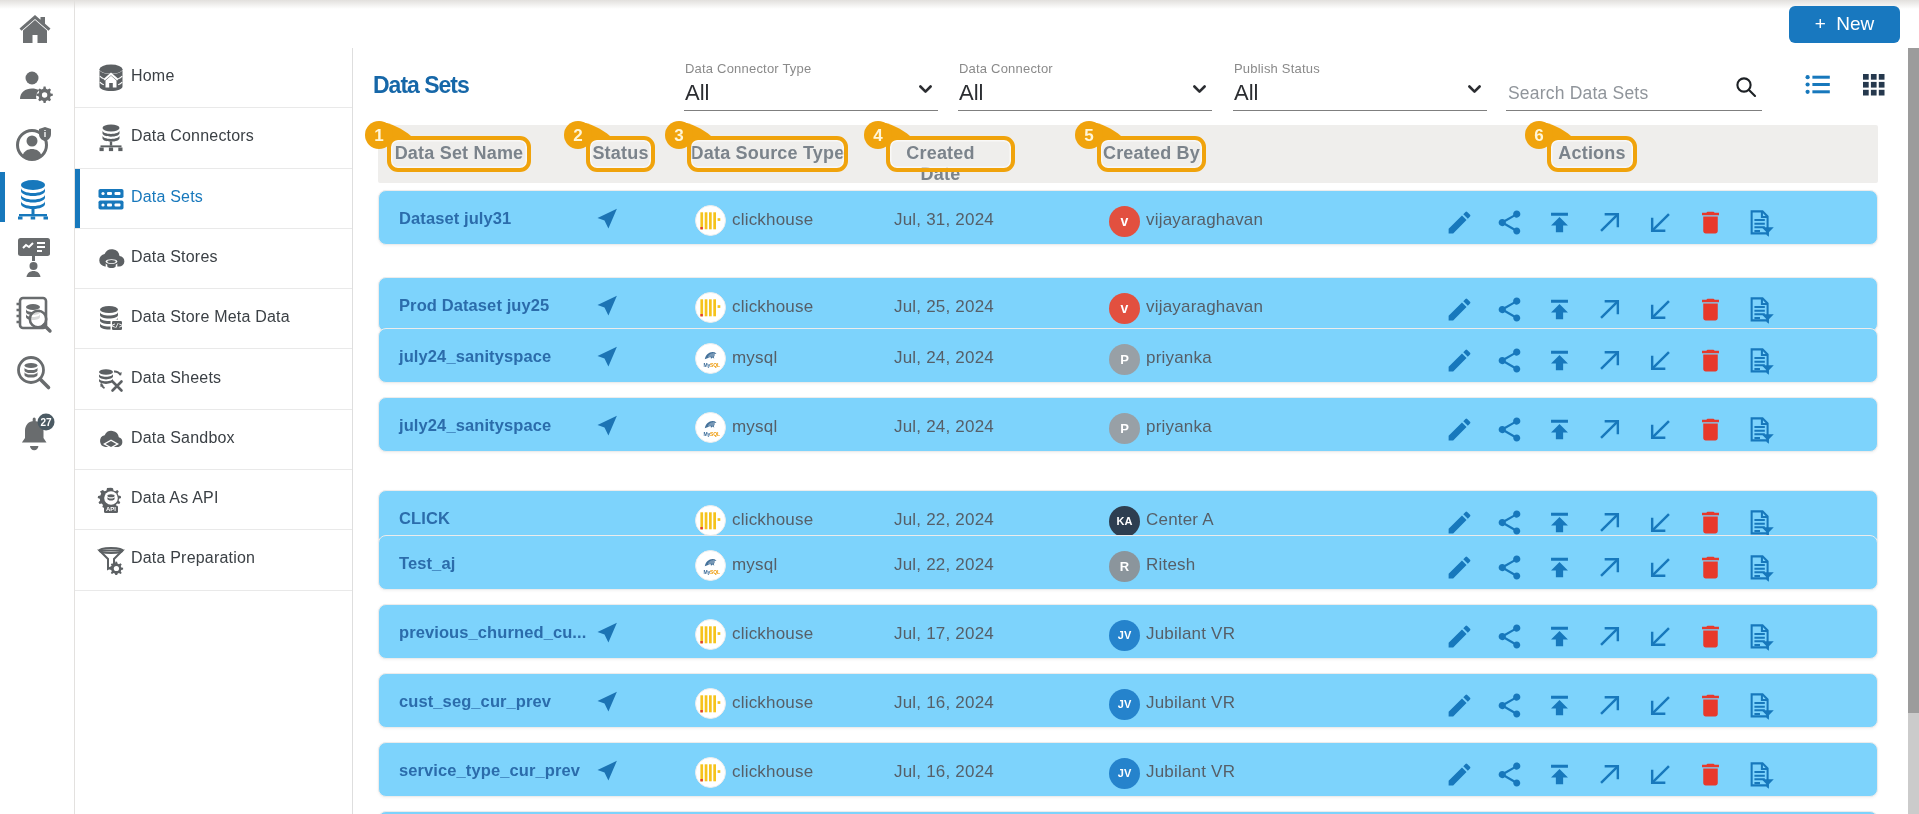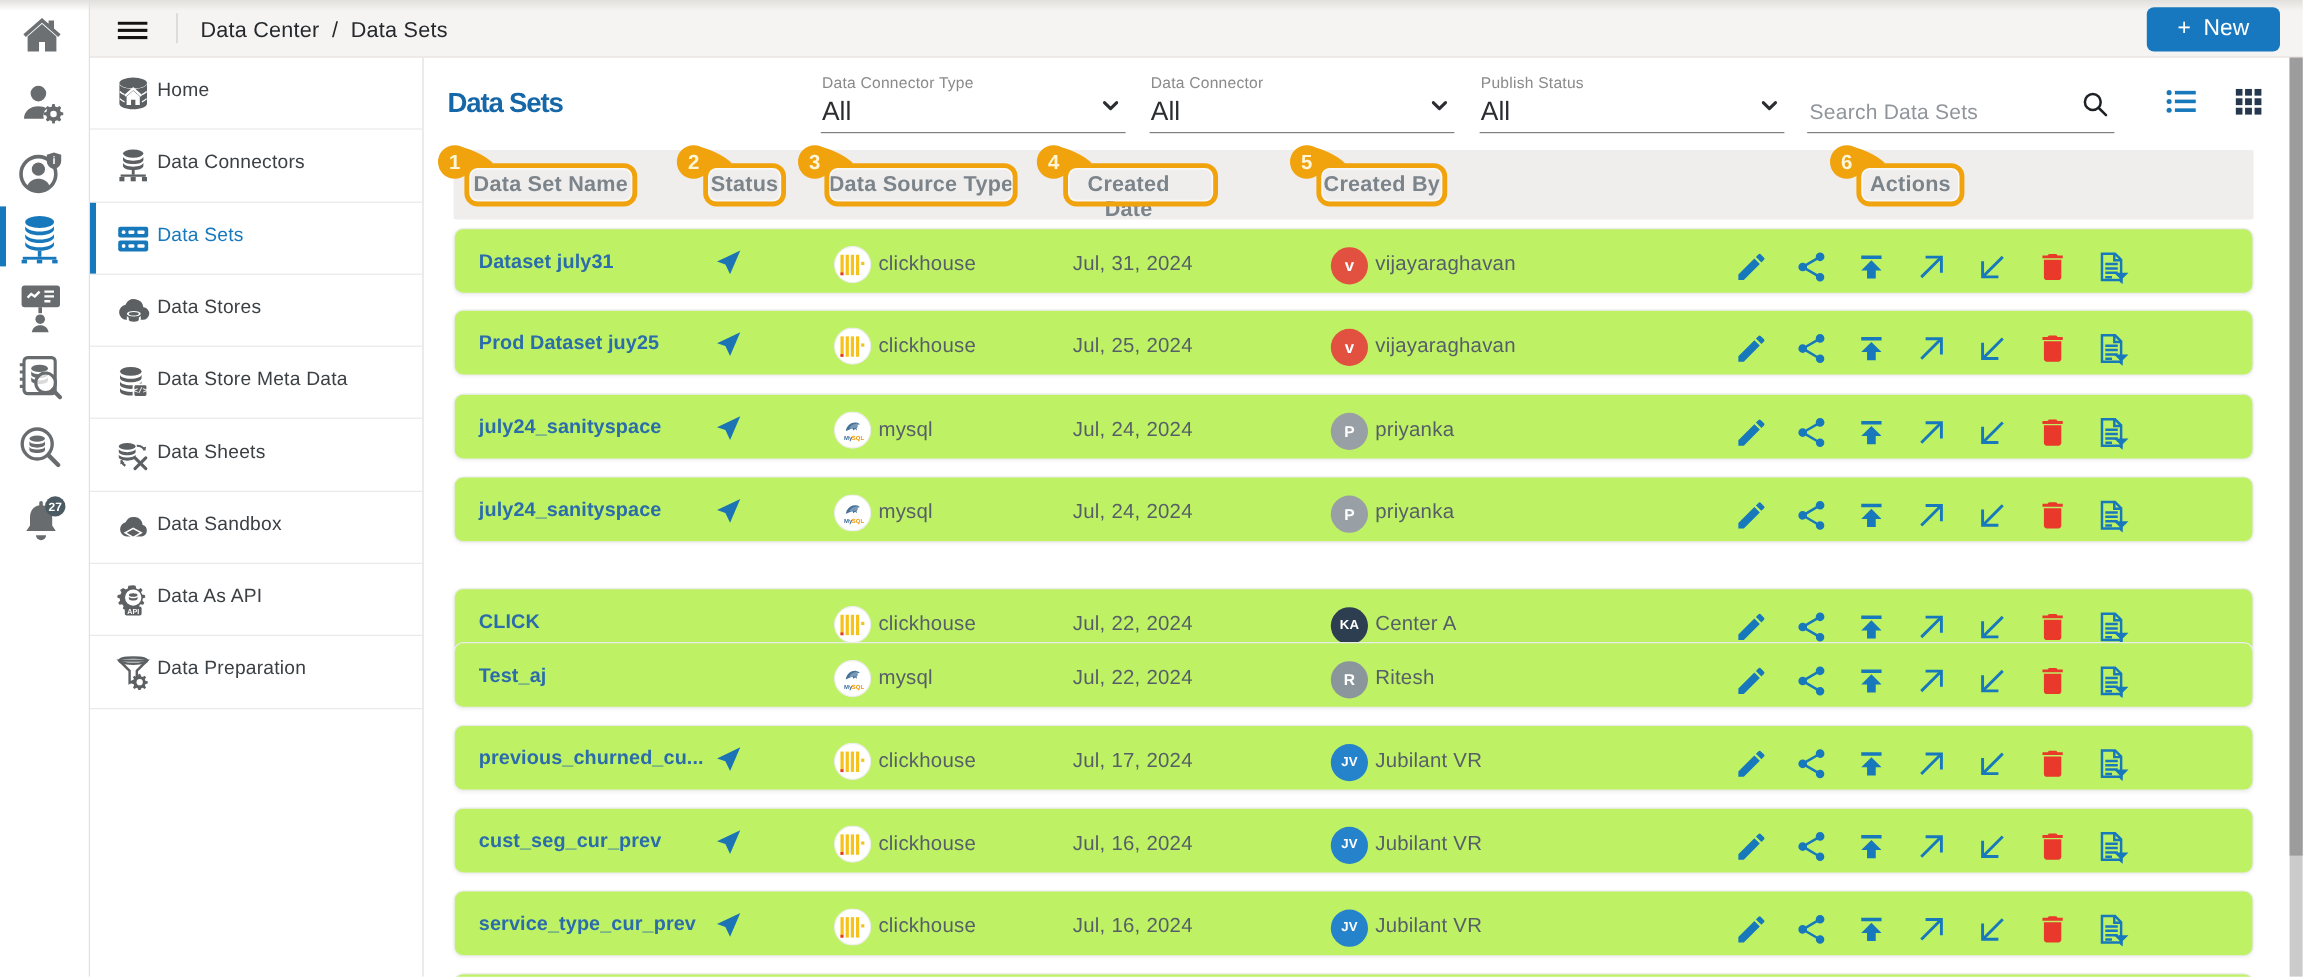--- a/index.html
+++ b/index.html
@@ -28,43 +28,32 @@
 .sel { position:absolute; top:55px; width:254px; height:56px; border-bottom:1px solid #7f7f7f; }
 .slbl { position:absolute; left:1px; top:6px; font-size:13px; color:#8a8a8a; letter-spacing:.2px; }
 .sval { position:absolute; left:1px; top:25px; font-size:22px; color:#2b2d31; }
 #search { position:absolute; left:1506px; top:55px; width:256px; height:56px; border-bottom:1px solid #7f7f7f; }
 #search .ph { position:absolute; left:2px; top:28px; font-size:17.5px; color:#90959b; letter-spacing:.2px; }
 #hstrip { position:absolute; left:378px; top:125px; width:1500px; height:58px; background:#efeeec; border-radius:2px; }
 .hlbl { position:absolute; top:143px; font-size:18px; font-weight:bold; color:#7b838b;
   text-align:center; letter-spacing:.2px; z-index:5; }
 .hbox { position:absolute; top:136px; height:36px; border:4px solid #f0a30c; border-radius:11px;
   box-shadow:inset 0 0 0 1.5px rgba(255,255,255,.6); z-index:7; }
-.card { position:absolute; left:378px; width:1500px; height:55px; background:#bef264;
+.card { position:absolute; left:378px; width:1500px; height:55px; background:#7dd3fc;
   border:1px solid #ececec; border-radius:8px; box-shadow:0 1px 3px rgba(0,0,0,.05); }
 .nm { font-size:16.5px; font-weight:bold; color:#2b6cab; letter-spacing:.1px; }
 .t2 { font-size:17px; color:#565f68; letter-spacing:.2px; }
 .av { width:31px; height:31px; border-radius:50%; color:#fff; text-align:center;
   line-height:31px; font-weight:bold; }
 #sbar { position:absolute; left:1908px; top:48px; width:11px; height:766px; background:#cbcbcb; z-index:50; }
 #sthumb { position:absolute; left:0; top:0; width:11px; height:665px; background:#9c9c9c; }
 </style></head>
 <body>
 <div id="app">
   <div id="topgrad"></div>
-  <div id="topbar">
-    <svg class="abs" width="25" height="17" viewBox="0 0 25 17" style="left:23px;top:18px">
-        <g fill="#131313">
-          <rect width="25" height="2.6"></rect>
-          <rect y="6" width="25" height="2.6"></rect>
-          <rect y="12" width="25" height="2.6"></rect>
-        </g>
-      </svg>
-    <div id="vdiv"></div>
-    <div id="crumb">Data Center&nbsp; /&nbsp; Data Sets</div>
-  </div>
   <div id="newbtn">+&nbsp; New</div>
   <div id="rail">
       <div class="abs" style="left:17px;top:11px"><svg width="36" height="36" viewBox="0 0 36 36" style="">
           <path fill="#6d7072" d="M18 4 2.5 17.5l2 2.3L18 8l13.5 11.8 2-2.3zM28 6h-4.5v4L28 14zM6 19.5 18 9l12 10.5V32H20.5v-8h-5v8H6z"></path>
         </svg></div>
       <div class="abs" style="left:15px;top:67px"><svg width="38" height="38" viewBox="0 0 38 38" style="">
           <g fill="#696c6e">
             <circle cx="17" cy="11" r="6.5"></circle>
             <path d="M5 32c0-6.6 5.4-10.5 12-10.5 2.6 0 5.1.6 7.1 1.9a8.4 8.4 0 0 0-2.6 8.6H5z"></path>
             <path d="M28.6 36l-.4-2.1-1.7-.7-1.9 1-1.4-1.4 1-1.9-.7-1.7-2.1-.4v-2l2.1-.4.7-1.7-1-1.9 1.4-1.4 1.9 1 1.7-.7.4-2.1h2l.4 2.1 1.7.7 1.9-1 1.4 1.4-1 1.9.7 1.7 2.1.4v2l-2.1.4-.7 1.7 1 1.9-1.4 1.4-1.9-1-1.7.7-.4 2.1zm1-5.3a2.7 2.7 0 1 0 0-5.4 2.7 2.7 0 0 0 0 5.4z"></path>
@@ -396,21 +385,21 @@
         </svg></div>
       <div class="abs" style="left:1365.5px;top:17px"><svg width="29" height="29" viewBox="0 0 24 24">
           <g fill="none" stroke="#1778bc" stroke-width="1.7">
             <path d="M5.5 2.8h9l4.2 4.2V21H5.5z"></path>
             <path d="M14 3v4.4h4.6"></path>
             <path d="M7.8 10h8.6M7.8 13h8.6M7.8 16h8.6M7.8 19h4.6"></path>
           </g>
           <path fill="#1778bc" d="M13.8 16h10l-4 4v3.8l-2-1.5v-2.3z"></path>
         </svg></div>
 </div>
-    <div class="card" style="top:258px">
+    <div class="card" style="top:277px">
   <div class="abs nm" style="left:20px;top:17.5px">Prod Dataset juy25</div>
   <div class="abs" style="left:218px;top:17px"><svg width="22" height="21" viewBox="0 0 22 21" style="">
           <path fill="#1c74b4" d="M19.9 0.8 L11.4 20.6 L7.5 12.4 L0.5 10.0 Z"></path>
         </svg></div>
   <div class="abs" style="left:316px;top:14px"><svg width="31" height="31" viewBox="0 0 31 31" style="">
           <circle cx="15.5" cy="15.5" r="15" fill="#fff" stroke="#ededed" stroke-width="1"></circle>
           <rect x="5.4" y="7.3" width="2.7" height="17" fill="#f6c31c"></rect>
           <rect x="9.7" y="7.3" width="2.7" height="17" fill="#f6c31c"></rect>
           <rect x="14.0" y="7.3" width="2.7" height="17" fill="#f6c31c"></rect>
           <rect x="18.3" y="7.3" width="2.7" height="17" fill="#f6c31c"></rect>

